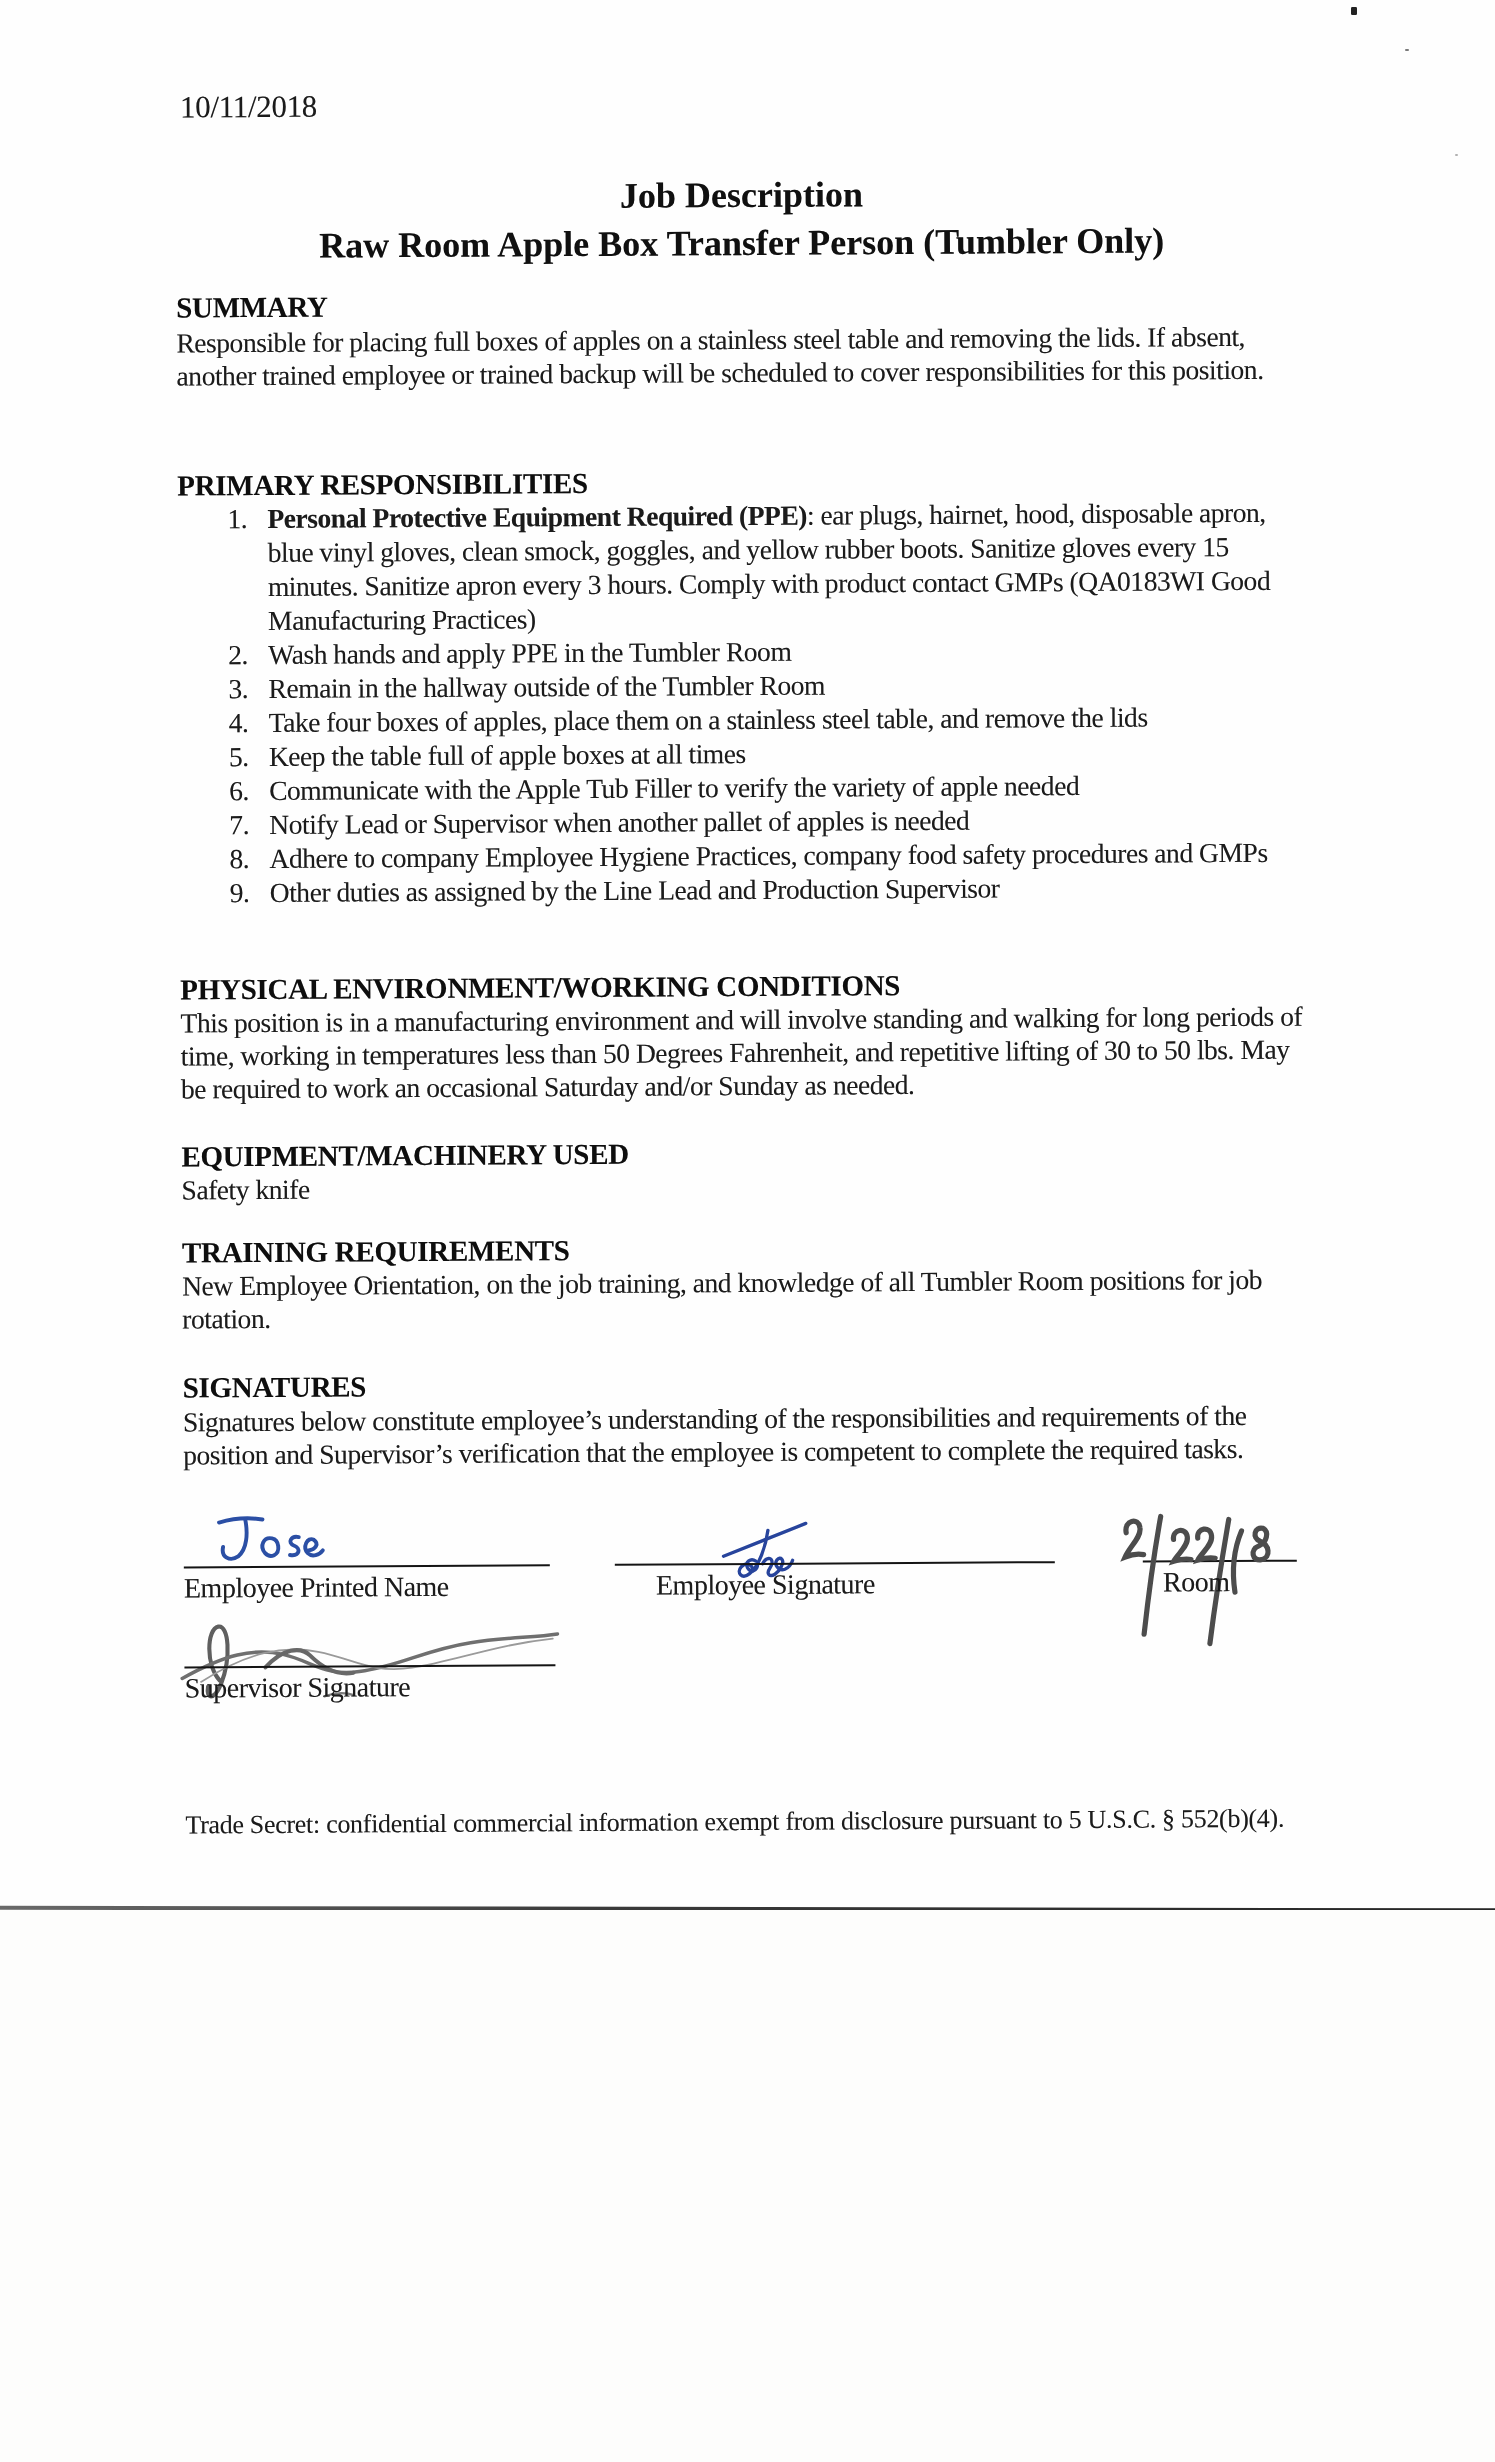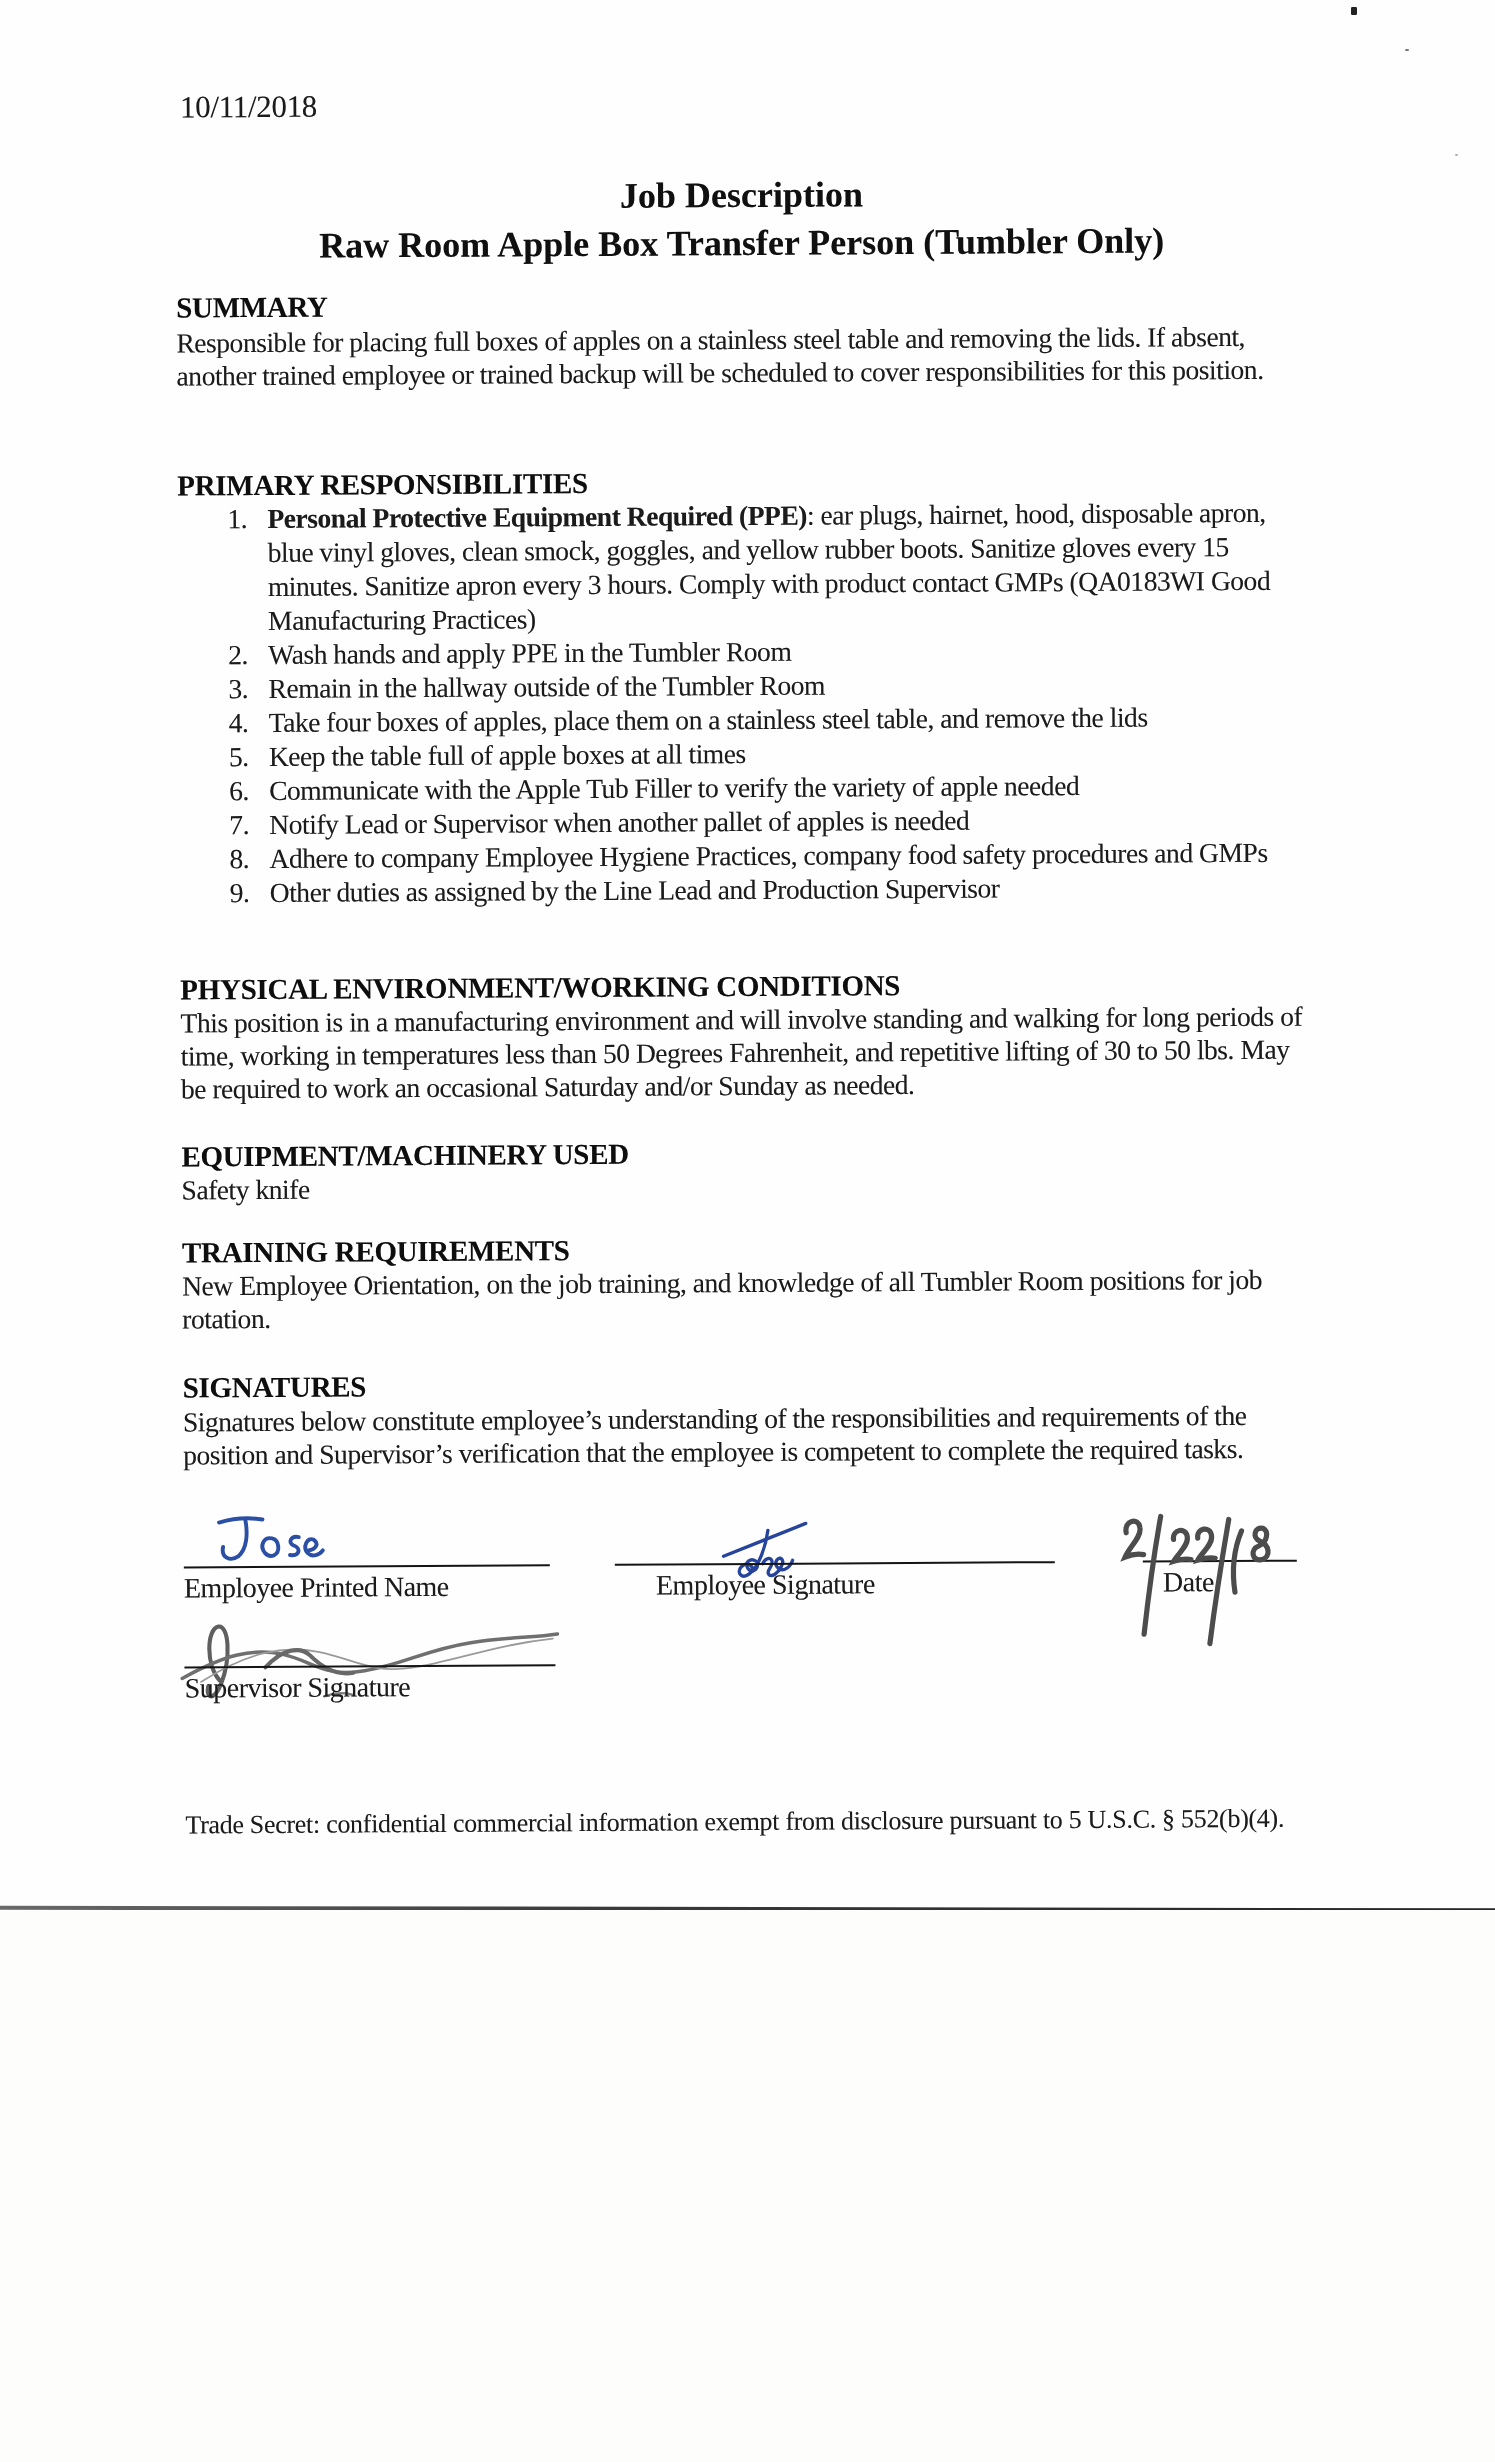--- a/index.html
+++ b/index.html
@@ -168,21 +168,21 @@
           <g fill="none" stroke="#4c4c4c" stroke-width="9" stroke-linecap="round">
             <path d="M20,52 C16,30 42,24 44,44 C46,60 26,76 18,94 C28,90 41,88 50,90"></path>
             <path d="M80,24 C70,78 58,160 50,228"></path>
             <path d="M102,64 C100,46 124,42 126,60 C128,76 108,90 102,102 C112,99 124,97 132,99"></path>
             <path d="M144,62 C142,44 166,40 168,58 C170,74 150,88 144,100 C154,97 166,95 174,97"></path>
             <path d="M198,30 C188,86 174,170 164,245"></path>
             <path d="M220,50 C208,78 202,114 208,156"></path>
             <path d="M258,46 C242,42 238,62 252,68 C268,74 272,96 254,100 C238,103 234,82 250,76 C264,70 268,52 258,46"></path>
           </g>
         </svg>
-        <div class="sig-label">Date</div>
+        <div class="sig-label">Room</div>
       </div>
     </div>
 
     <div class="abs sup-block">
       <svg class="sup-scribble" viewBox="0 0 680 170">
         <g fill="none" stroke-linecap="round">
           <path d="M72,118 C48,92 50,30 70,26 C88,23 92,80 74,124 C62,152 48,150 52,128" stroke="#5f5f5f" stroke-width="7"></path>
           <path d="M8,114 C80,74 130,62 180,74 C230,86 250,112 310,104 C380,95 420,68 500,56 C560,47 610,48 648,42" stroke="#6f6f6f" stroke-width="6"></path>
           <path d="M40,120 C120,70 180,58 240,70 C300,82 330,108 400,98 C470,88 540,60 640,50" stroke="#9a9a9a" stroke-width="3"></path>
           <path d="M150,96 C180,64 210,60 226,76 C244,94 268,112 300,106" stroke="#686868" stroke-width="7"></path>

